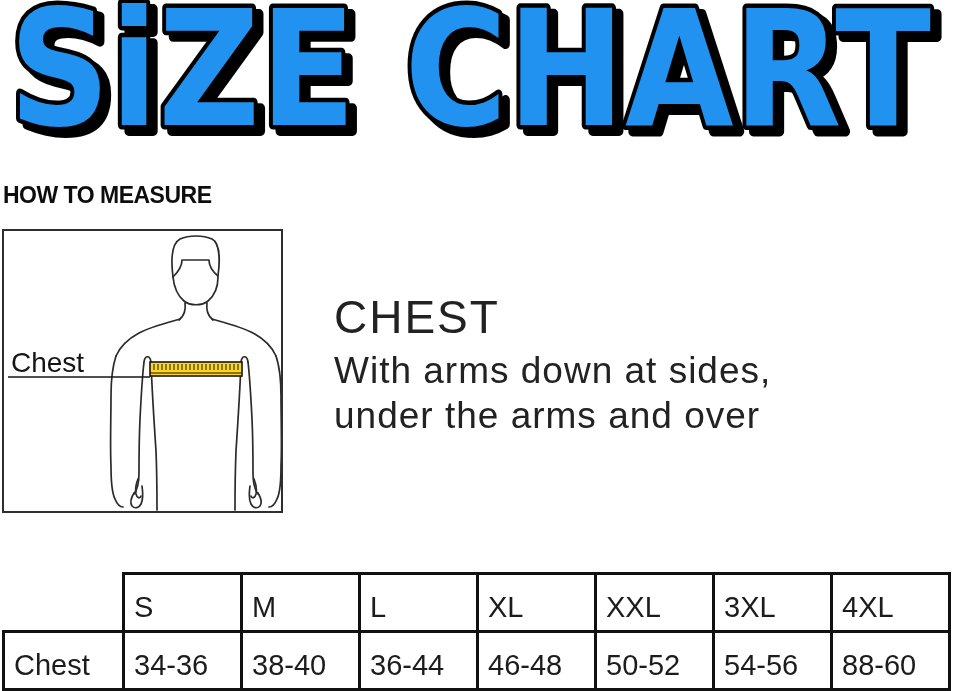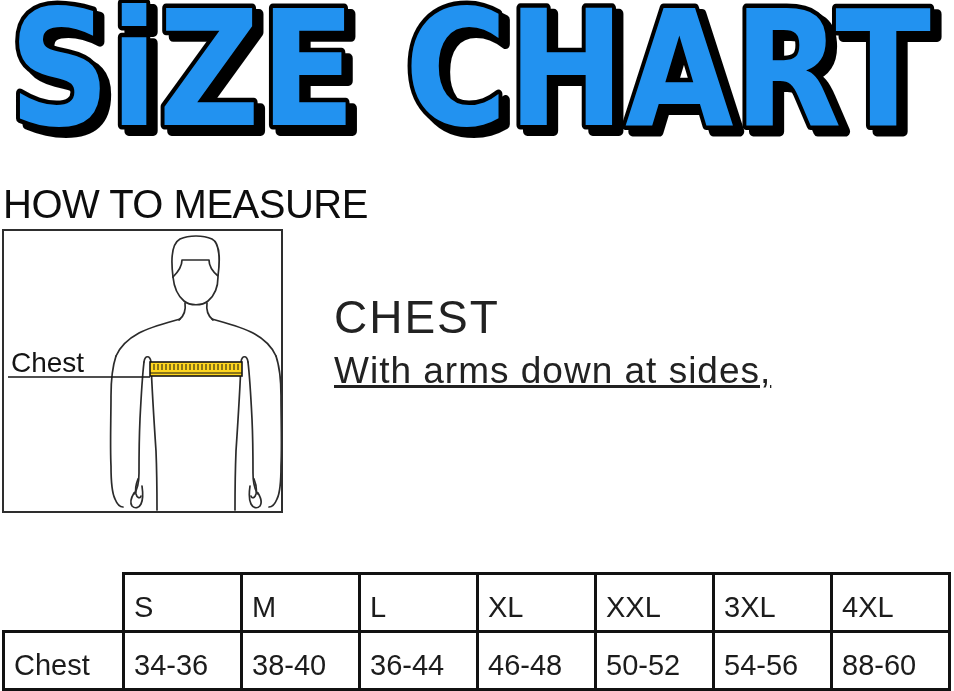--- a/index.html
+++ b/index.html
@@ -18,21 +18,21 @@
     paint-order:stroke;
     stroke-linejoin:round;
     stroke-linecap:round;
   }
   .title-shadow { fill:#000; stroke:#000; stroke-width:10; }
   .title-main   { fill:var(--title_fill,#2292F0); stroke:var(--outline,#000); stroke-width:9; }
 
   
   .howto {
     position:absolute; left:3px; top:182px;
-    font-size:40px; font-weight:400; letter-spacing:-0.5px; color:#0d0d0d;
+    font-size:23px; font-weight:700; letter-spacing:-0.5px; color:#0d0d0d;
     white-space:nowrap;
   }
 
   
   .figure-box {
     position:absolute; left:2px; top:229px;
     width:281px; height:284px;
     border:2px solid #2e2e2e; box-sizing:border-box;
     background:#fff;
   }
@@ -46,21 +46,20 @@
   
   .instructions { position:absolute; left:334px; top:293px; }
   .instructions h3 {
     margin:0 0 7px 0;
     font-size:46px; font-weight:400; line-height:1.05; letter-spacing:2px; color:#222;
   }
   .instructions p {
     margin:0;
     font-size:37px; font-weight:400; line-height:45px; letter-spacing:1px; color:#222;
     white-space:nowrap;
-    text-decoration:underline;
   }
 
   
   .size-table {
     position:absolute; left:2px; top:572px;
     border-collapse:collapse; table-layout:fixed;
   }
   .size-table td {
     box-sizing:border-box;
     border:3px solid var(--table_border,#111);
@@ -124,20 +123,21 @@
       </g>
 
       <text class="fig-label-text" x="7" y="141">Chest</text>
       <path d="M4,146 H146" style="fill:none; stroke:#141414; stroke-width:1.7"></path>
     </svg>
   </div>
 
   <div class="instructions">
     <h3>CHEST</h3>
     <p>With arms down at sides,</p>
+    <p>under the arms and over</p>
   </div>
 
   <table class="size-table">
     <tbody>
         <tr>
       <td class="blank rowlabel-col"></td>
       <td>S</td>
       <td>M</td>
       <td>L</td>
       <td>XL</td>

